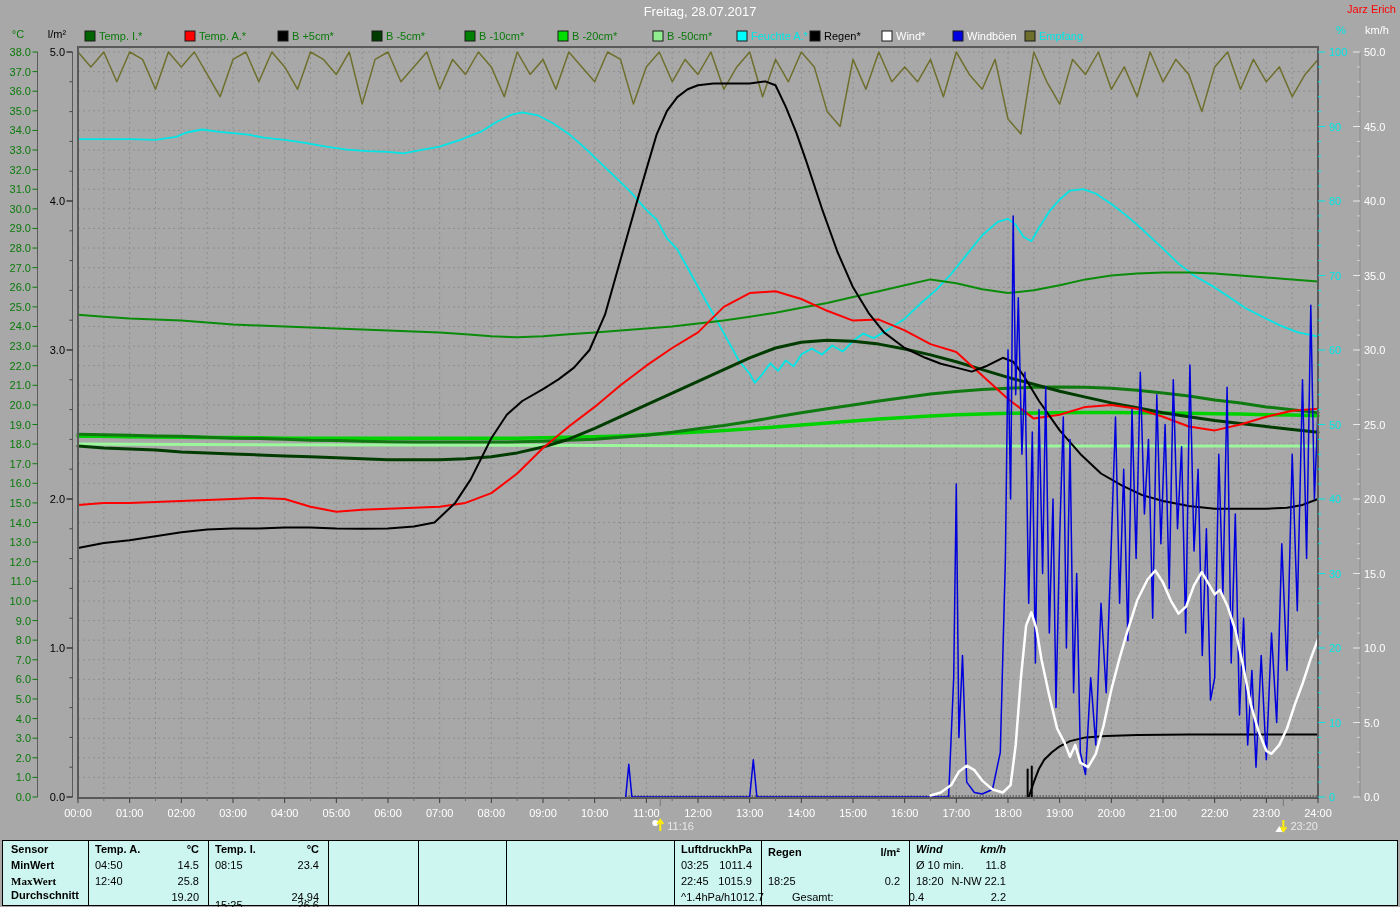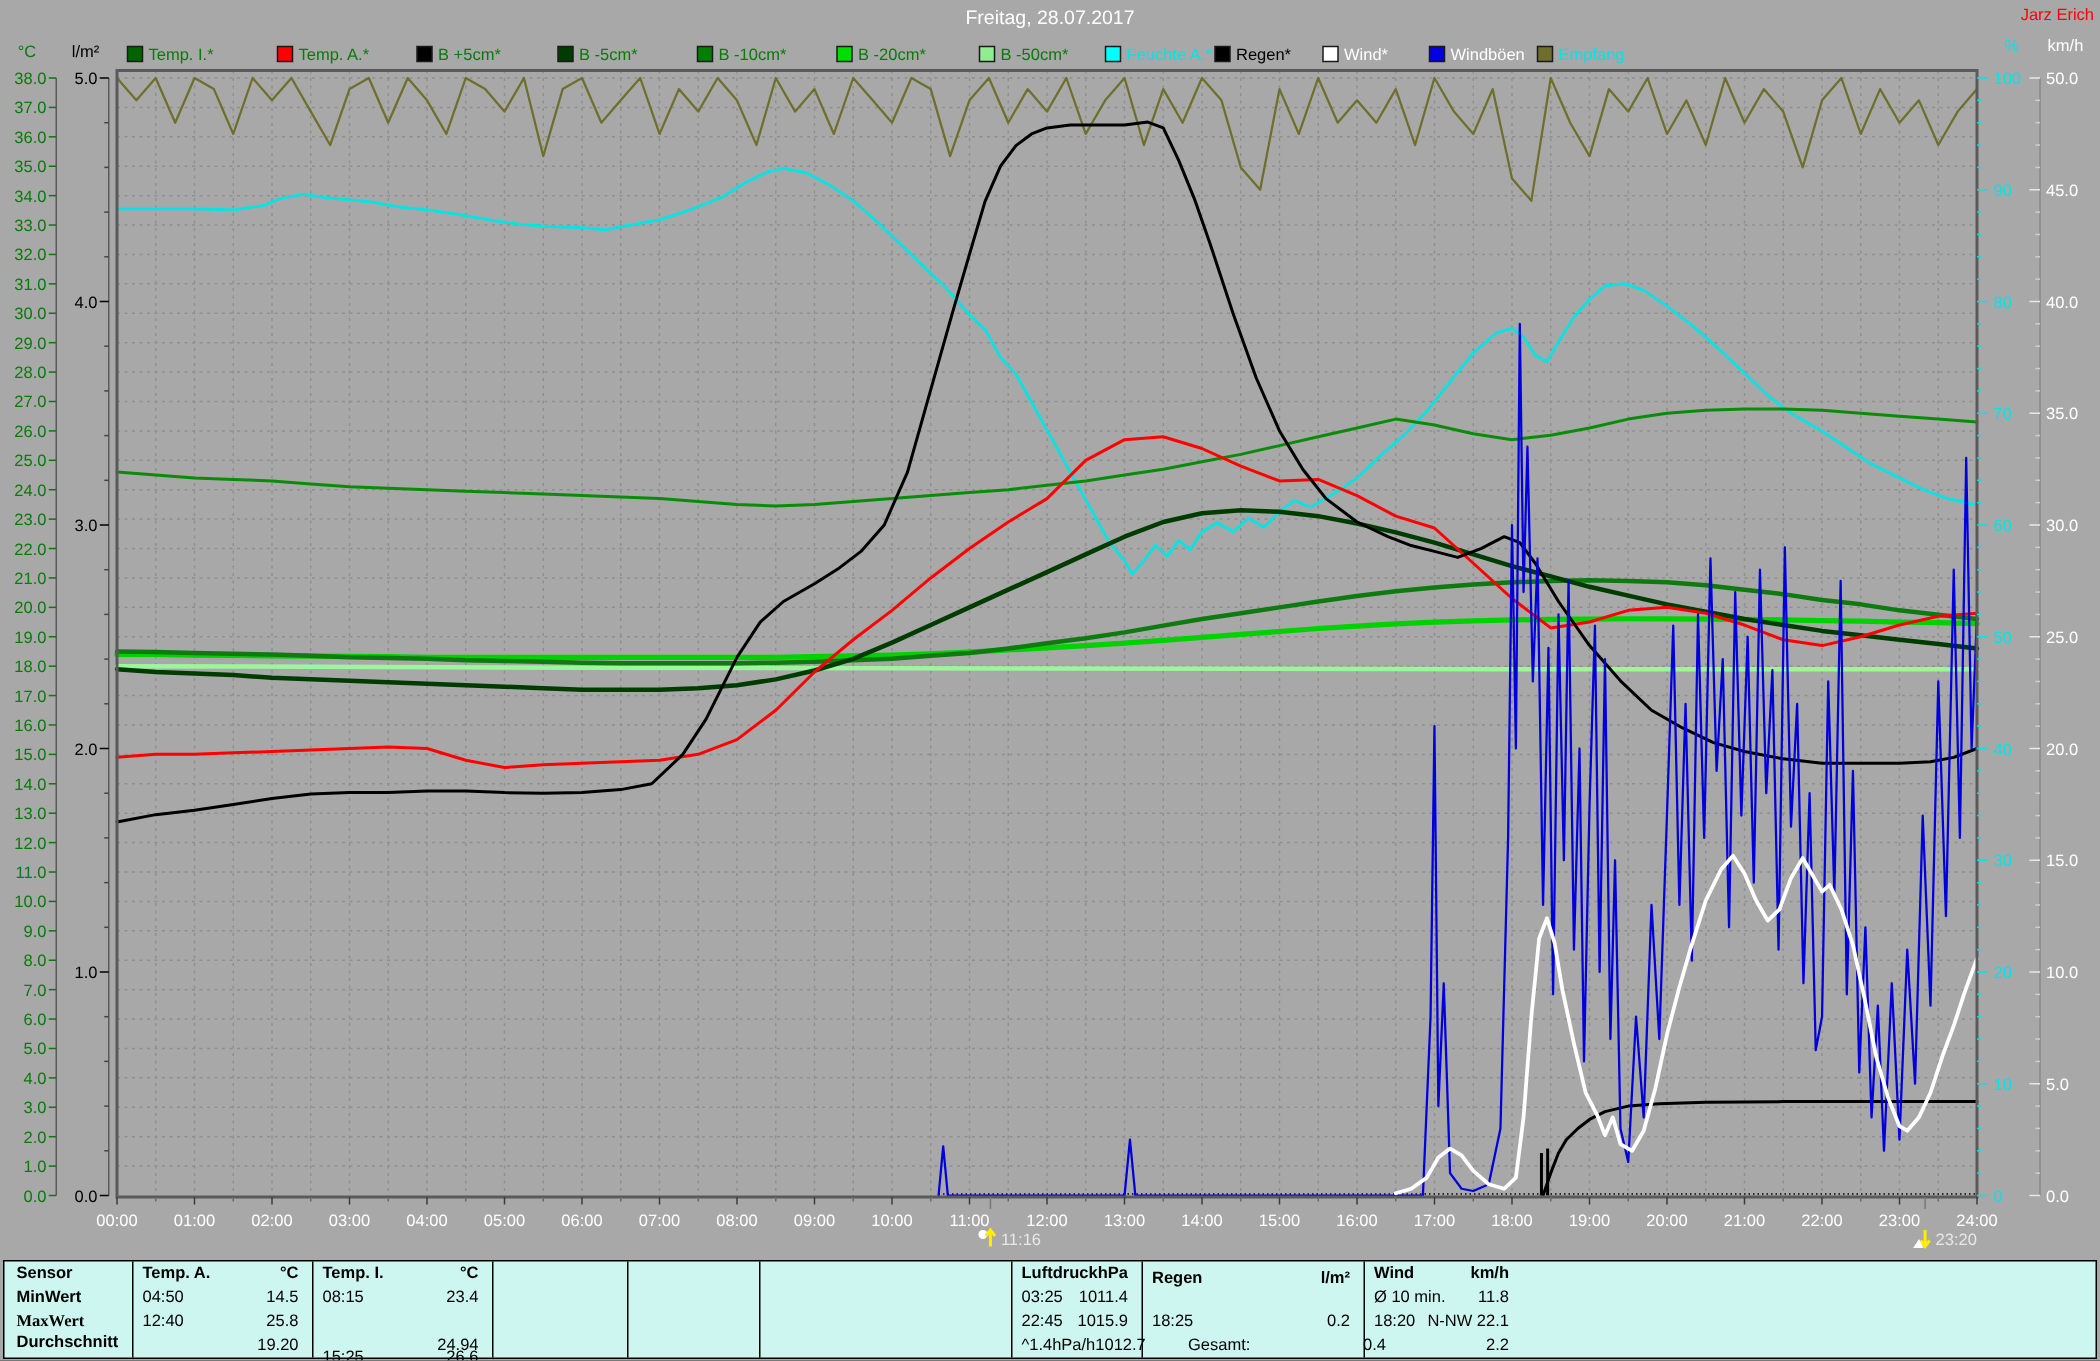--- a/index.html
+++ b/index.html
@@ -528,21 +528,21 @@
         <span class="r">°C</span>
       </div>
       <div class="cell hdr" style="left: 678px; top: 2px; width: 71px;">
         <span class="l">Luftdruck</span>
         <span class="r">hPa</span>
       </div>
       <div class="cell hdr" style="left: 765px; top: 2px; width: 132px; align-items: flex-end;">
         <span class="l">Regen</span>
         <span class="r">l/m²</span>
       </div>
-      <div class="cell hdr" style="left: 913px; top: 2px; width: 90px;">
+      <div class="cell hdr" style="left: 913px; top: 2px; width: 90px; font-style: italic;">
         <span class="l">Wind</span>
         <span class="r">km/h</span>
       </div>
       <div class="rowlabel" style="top: 18px;">MinWert</div>
       <div class="cell" style="left: 92px; top: 18px; width: 104px;">
         <span class="l">04:50</span>
         <span class="r">14.5</span>
       </div>
       <div class="cell" style="left: 212px; top: 18px; width: 104px;">
         <span class="l">08:15</span>

